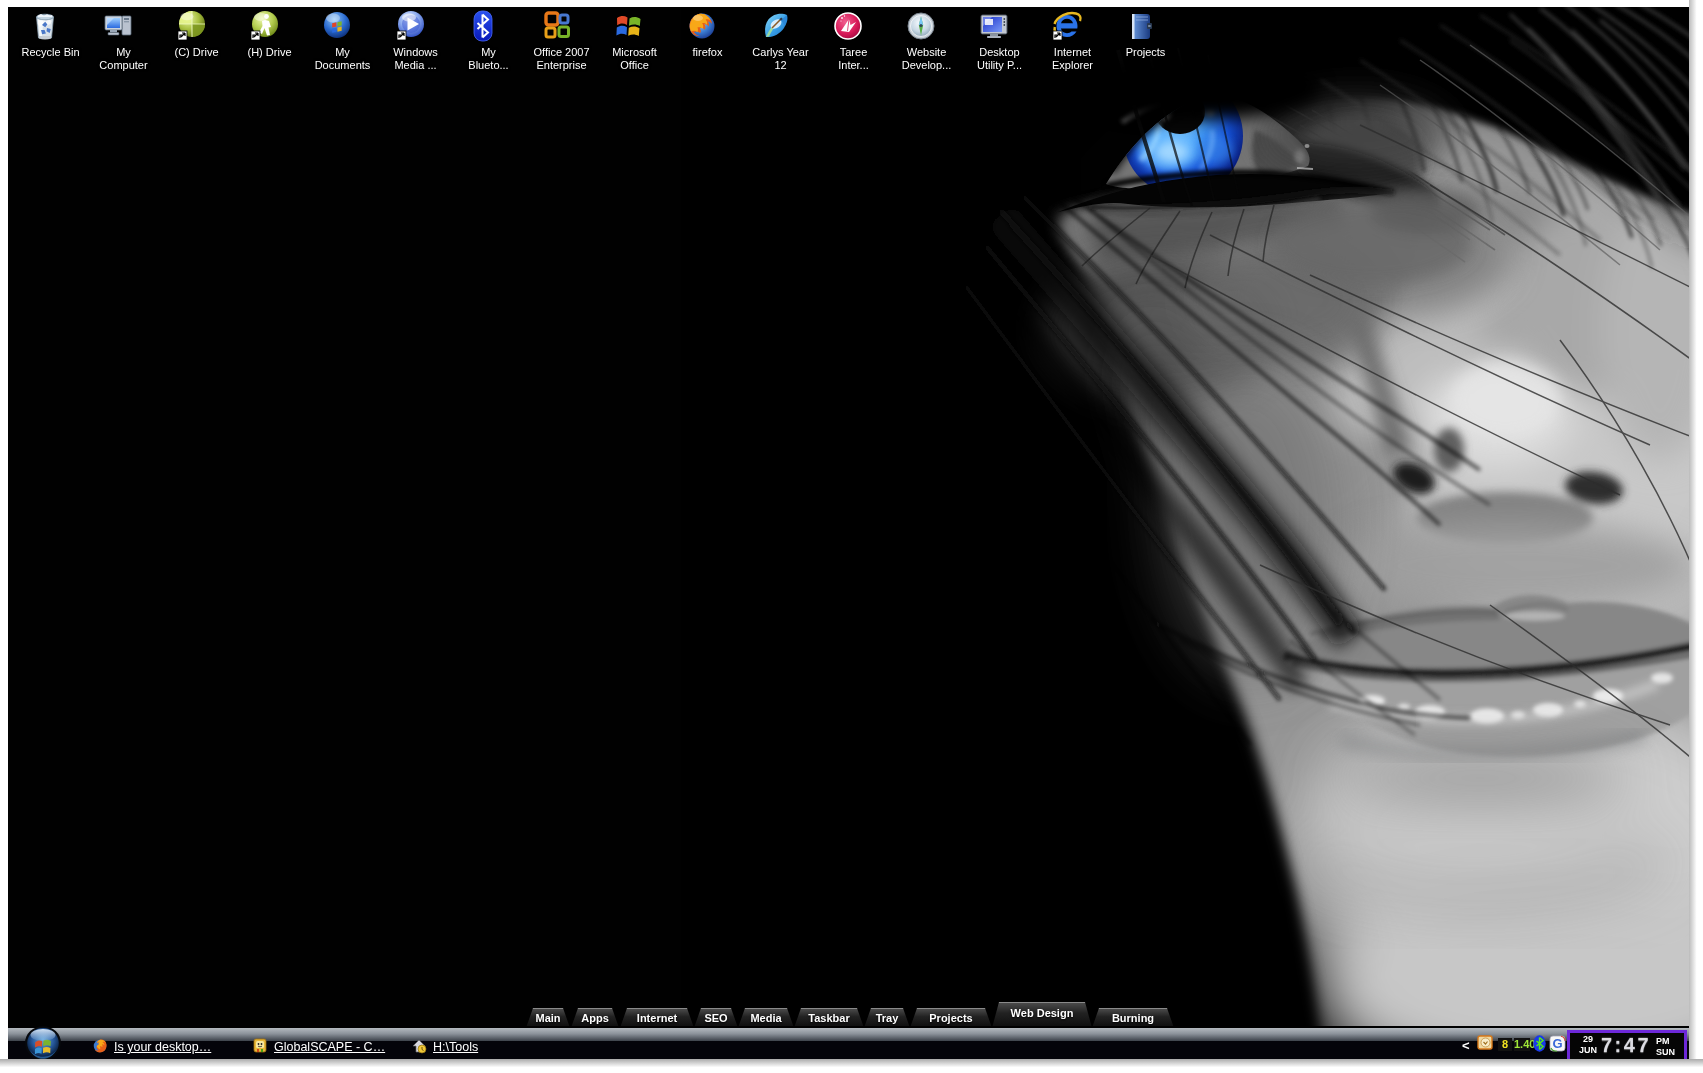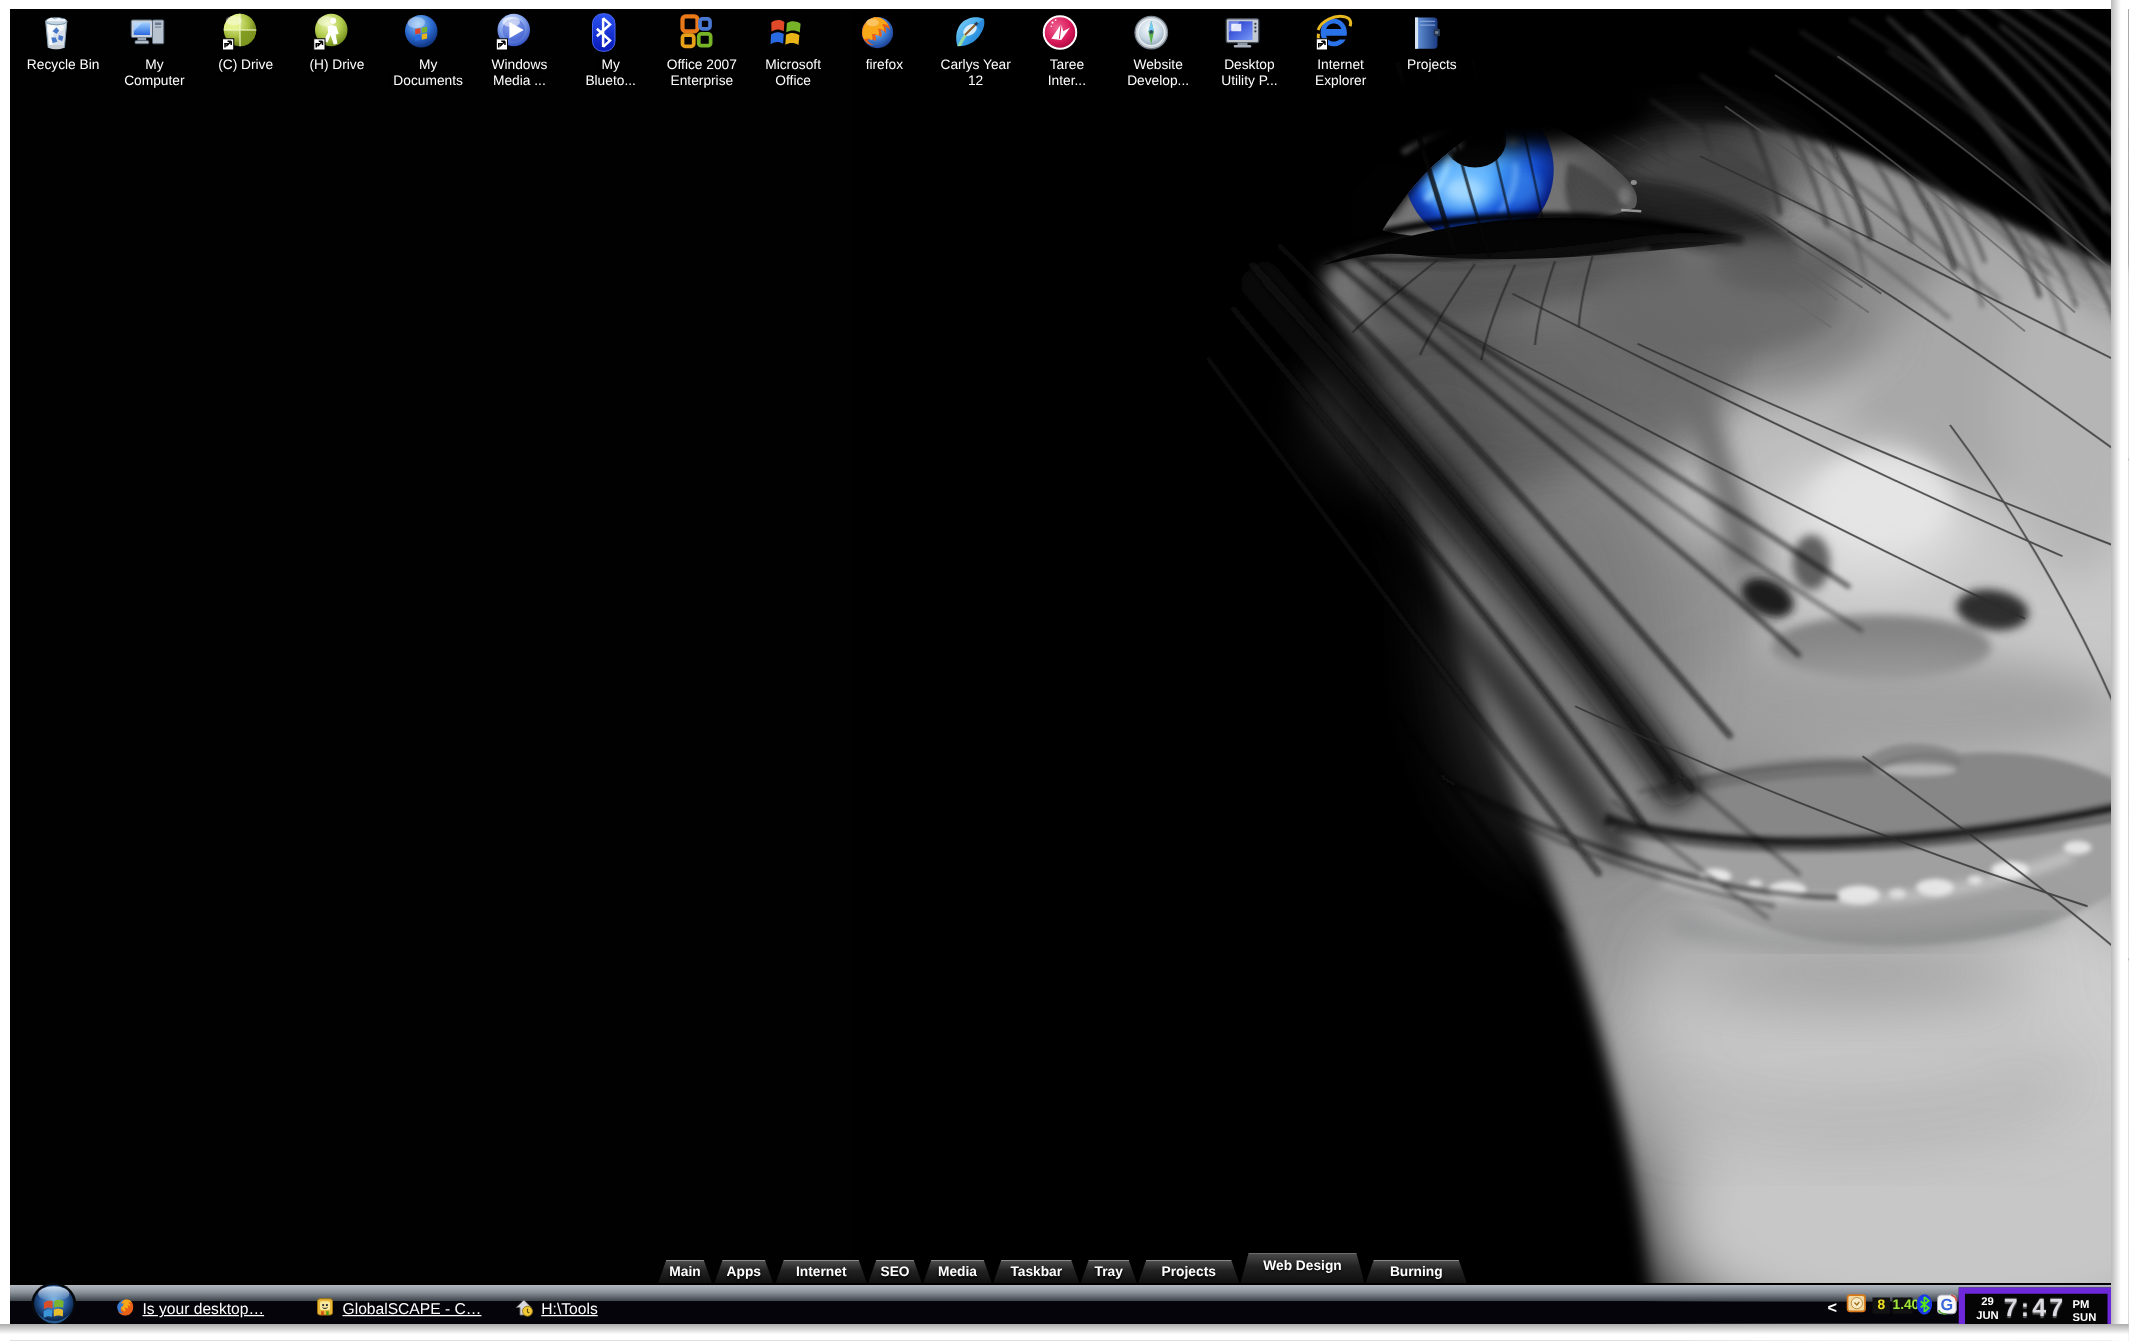--- a/index.html
+++ b/index.html
@@ -25,21 +25,21 @@
   .titem svg{vertical-align:-3px;}
   
   .fr{position:absolute;background:#fff;z-index:50;}
   #frT{left:0;top:0;width:1703px;height:7px;}
   #frL{left:0;top:0;width:8px;height:1073px;}
   #frR{left:1689px;top:0;width:14px;height:1073px;background:linear-gradient(90deg,#bbb,#fff 55%);}
   #frB{left:0;top:1059px;width:1703px;height:14px;background:linear-gradient(#aaa,#fff 60%);}
   
   #tray{position:absolute;left:0;top:0;width:0;height:0;color:#fff;z-index:5;}
   #clockbox{position:absolute;left:1567px;top:1030px;width:114px;height:26px;background:#050505;
-     border:5px solid #6d28d9;z-index:6;}
+     border:3px solid #6d28d9;z-index:6;}
 </style>
 </head>
 <body>
 <div id="desk">
   <svg id="wall" width="1703" height="1073" viewBox="0 0 1703 1073">
   <defs>
     <filter id="b30" x="-40%" y="-40%" width="180%" height="180%">
           <feGaussianBlur stdDeviation="30"></feGaussianBlur>
         </filter>
     <filter id="b16" x="-40%" y="-40%" width="180%" height="180%">

